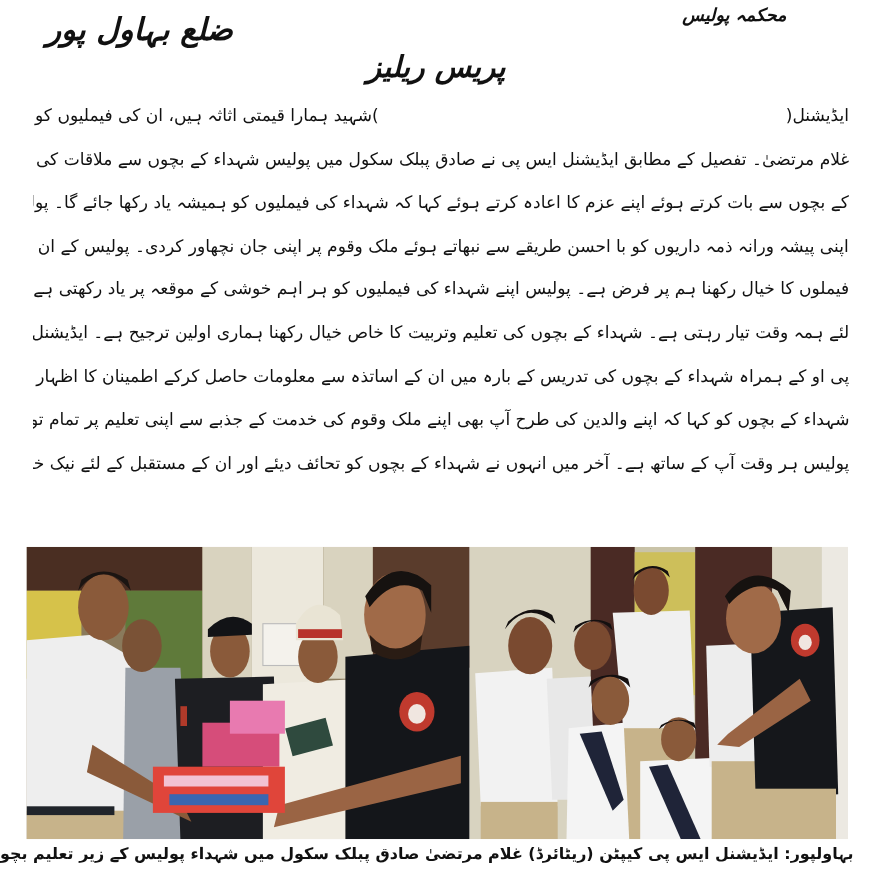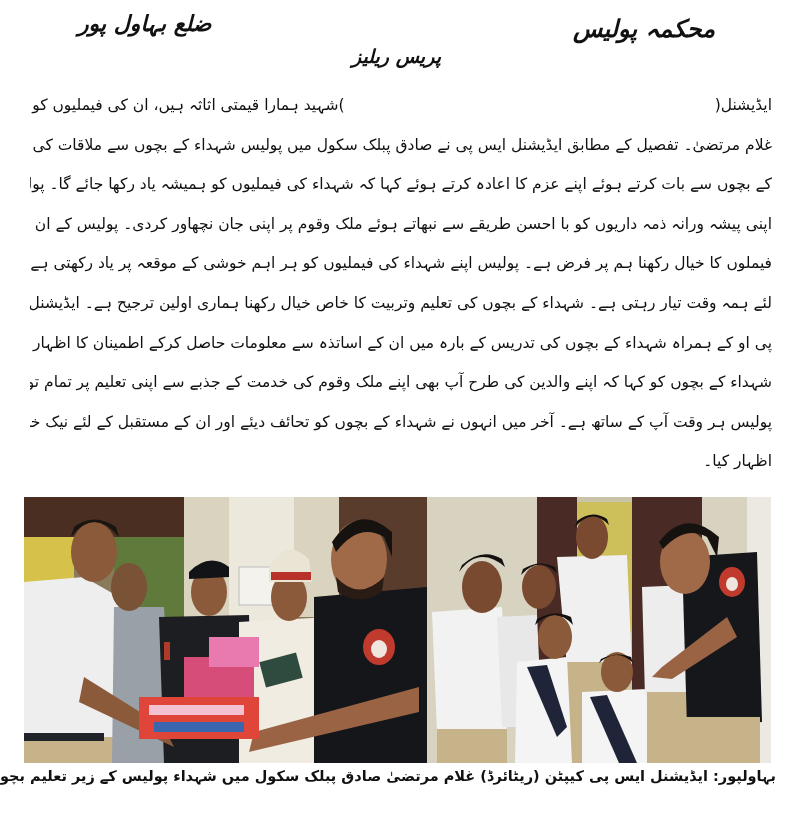--- a/index.html
+++ b/index.html
@@ -3,30 +3,30 @@
   <meta charset="utf-8">
   <style>
     html, body { margin: 0; padding: 0; background: #ffffff; }
     body {
       width: 793px; height: 813px; position: relative; overflow: hidden;
       font-family: "DejaVu Sans", sans-serif; color: #111;
     }
     .urdu { direction: rtl; unicode-bidi: embed; }
 
     .hdr-right {
-      position: absolute; top: 14px; right: 78px;
-      font-family: "DejaVu Serif", serif; font-size: 24px; font-weight: bold; font-style: italic;
+      position: absolute; top: 4px; right: 78px;
+      font-family: "DejaVu Serif", serif; font-size: 16px; font-weight: bold; font-style: italic;
     }
     .hdr-left {
       position: absolute; top: 10px; left: 42px;
-      font-family: "DejaVu Serif", serif; font-size: 22px; font-weight: bold; font-style: italic; margin-left: 36px;
+      font-family: "DejaVu Serif", serif; font-size: 28px; font-weight: bold; font-style: italic;
     }
     .title {
       position: absolute; top: 45px; left: 0; width: 793px; text-align: center;
-      font-family: "DejaVu Serif", serif; font-size: 19px; font-weight: bold; font-style: italic;
+      font-family: "DejaVu Serif", serif; font-size: 27px; font-weight: bold; font-style: italic;
     }
 
     .body-text {
       position: absolute; top: 86px; left: 30px; width: 742px;
       font-size: 15.5px; line-height: 39.6px; text-align: justify;
       text-align-last: right;
     }
     .line { display: block; white-space: nowrap; overflow: hidden; text-align: justify; text-align-last: justify; }
     .line.last { text-align-last: right; }
     .dateline-gap { display: inline-block; width: 370px; }
@@ -55,21 +55,20 @@
     <span>ایڈیشنل(</span><span class="dateline-gap"></span><span>)</span><span>شہید ہمارا قیمتی اثاثہ ہیں، ان کی فیملیوں کو تنہا نہیں چھوڑیں گے، ایڈیشنل ایس پی کیپٹن (ریٹائرڈ)</span>
   </span>
   <span class="line">غلام مرتضیٰ۔ تفصیل کے مطابق ایڈیشنل ایس پی نے صادق پبلک سکول میں پولیس شہداء کے بچوں سے ملاقات کی۔ پرنسپل آفس میں شہداء</span>
   <span class="line">کے بچوں سے بات کرتے ہوئے اپنے عزم کا اعادہ کرتے ہوئے کہا کہ شہداء کی فیملیوں کو ہمیشہ یاد رکھا جائے گا۔ پولیس کے جوانوں نے</span>
   <span class="line">اپنی پیشہ ورانہ ذمہ داریوں کو با احسن طریقے سے نبھاتے ہوئے ملک وقوم پر اپنی جان نچھاور کردی۔ پولیس کے ان شیر دل جوانوں کی</span>
   <span class="line">فیملوں کا خیال رکھنا ہم پر فرض ہے۔ پولیس اپنے شہداء کی فیملیوں کو ہر اہم خوشی کے موقعہ پر یاد رکھتی ہے اور ان کو درپیش مسائل کے حل کے</span>
   <span class="line">لئے ہمہ وقت تیار رہتی ہے۔ شہداء کے بچوں کی تعلیم وتربیت کا خاص خیال رکھنا ہماری اولین ترجیح ہے۔ ایڈیشنل ایس پی نے ترجمان ڈی</span>
   <span class="line">پی او کے ہمراہ شہداء کے بچوں کی تدریس کے بارہ میں ان کے اساتذہ سے معلومات حاصل کرکے اطمینان کا اظہار کیا۔ انہوں نے زیر تعلیم</span>
   <span class="line">شہداء کے بچوں کو کہا کہ اپنے والدین کی طرح آپ بھی اپنے ملک وقوم کی خدمت کے جذبے سے اپنی تعلیم پر تمام توجہ مرکوز رکھیں، محکمہ</span>
   <span class="line">پولیس ہر وقت آپ کے ساتھ ہے۔ آخر میں انہوں نے شہداء کے بچوں کو تحائف دیئے اور ان کے مستقبل کے لئے نیک خواہشات کا</span>
-  <span class="line last">اظہار کیا۔</span>
 </div>
 
 <div id="photo-1" class="photo">
   <svg viewBox="0 0 403 266" preserveAspectRatio="none">
     <rect x="0" y="0" width="403" height="266" fill="#8a7a5c"></rect>
     <rect x="0" y="0" width="160" height="40" fill="#4a2e22"></rect>
     <rect x="0" y="40" width="50" height="80" fill="#d6c24a"></rect>
     <rect x="90" y="40" width="70" height="90" fill="#5f7a3a"></rect>
     <rect x="160" y="0" width="45" height="130" fill="#d9d3bf"></rect>
     <rect x="205" y="0" width="65" height="130" fill="#ece8dc"></rect>

